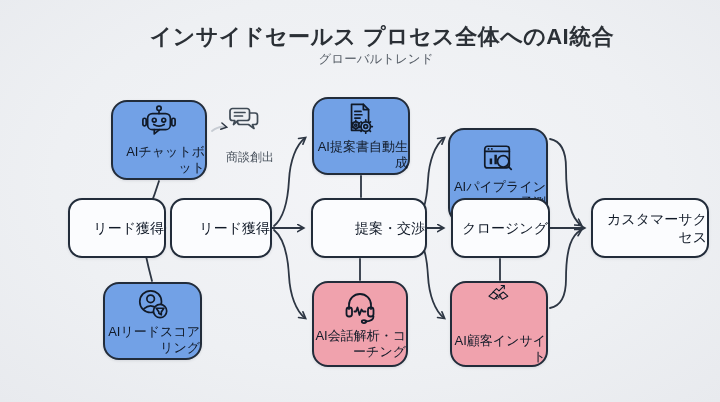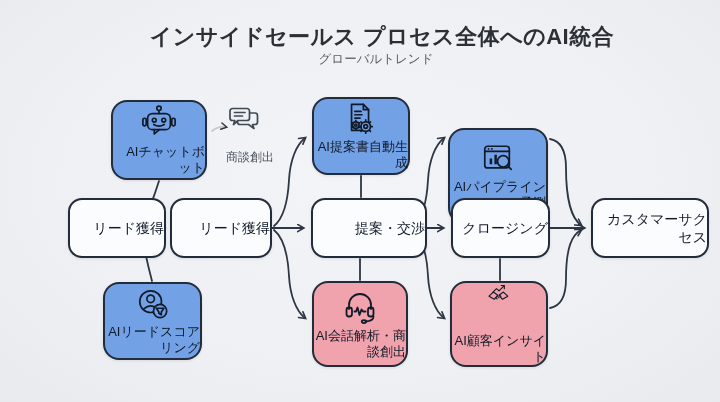--- a/index.html
+++ b/index.html
@@ -144,21 +144,21 @@
 
   <div class="node pink" style="left:312px;top:281px;width:96px;height:86px;">
     <svg class="ic" width="36" height="36" viewBox="0 0 36 36">
       <path d="M7 20 v-4 a11 11 0 0 1 22 0 v4"></path>
       <rect x="4.5" y="18.5" width="5.5" height="9" rx="2.5"></rect>
       <rect x="26" y="18.5" width="5.5" height="9" rx="2.5"></rect>
       <path d="M12.5 22.5 H14 L15.5 18.5 L17.5 26 L19.5 20.5 L21 22.5 H23.5"></path>
       <path d="M31.5 27.5 q0 4.5 -8 5"></path>
       <ellipse cx="22" cy="32.6" rx="2.2" ry="1.5"></ellipse>
     </svg>
-    <div class="lbl">AI会話解析・商談創出</div>
+    <div class="lbl">AI会話解析・コーチング</div>
   </div>
 
   <div class="node pink" style="left:450px;top:281px;width:98px;height:86px;gap:26px;">
     <svg class="ic" width="40" height="34" viewBox="0 0 40 34">
       <path d="M10 15 L16 9 L20 12.5 L28 4.5"></path>
       <path d="M23.5 4 H28.5 V9"></path>
       <path d="M4 21 L11 14.5 L18 19.5 L12.5 26 Z"></path>
       <path d="M34 21 L27 14.5 L20 19.5 L25.5 26 Z"></path>
       <path d="M15 23.5 l2 1.8 M18 21.5 l2 1.8 M21 19.5 l2 1.8"></path>
     </svg>

